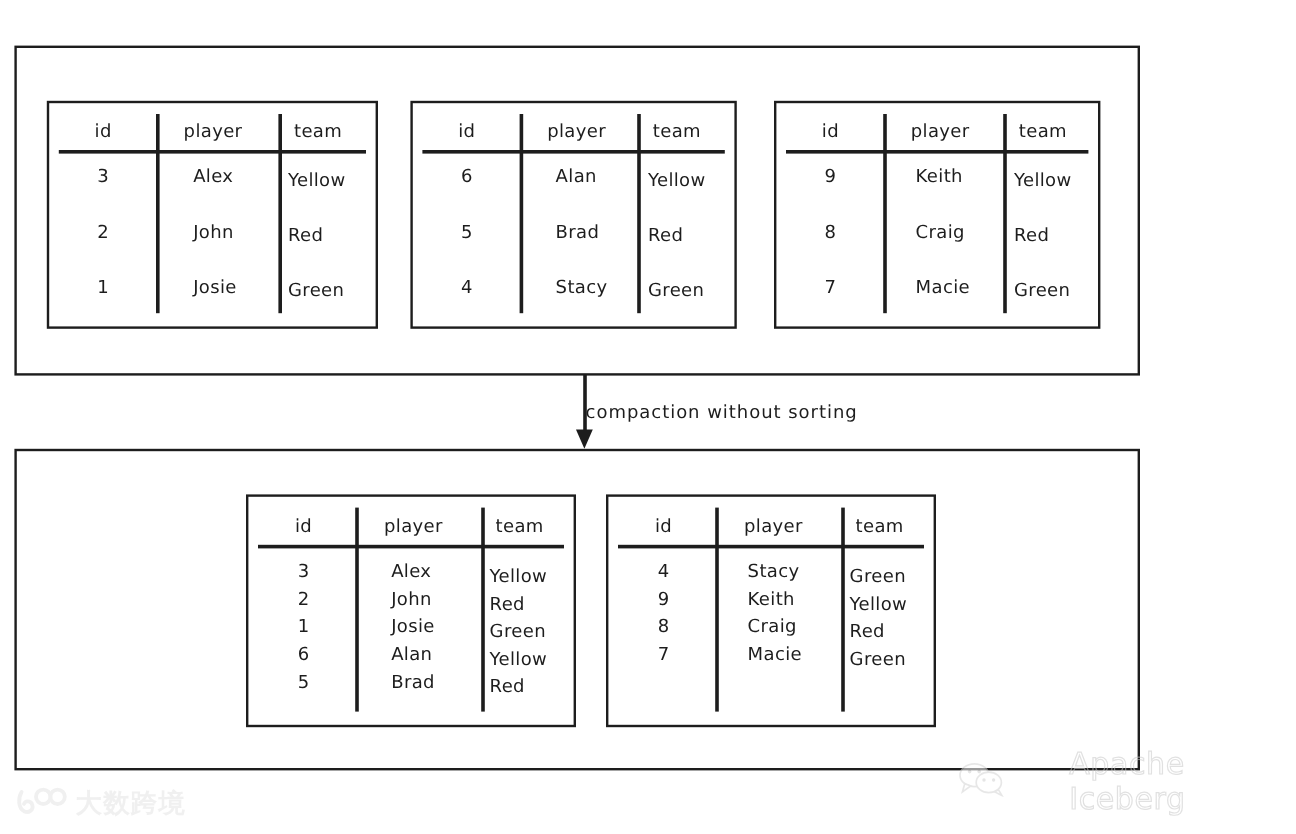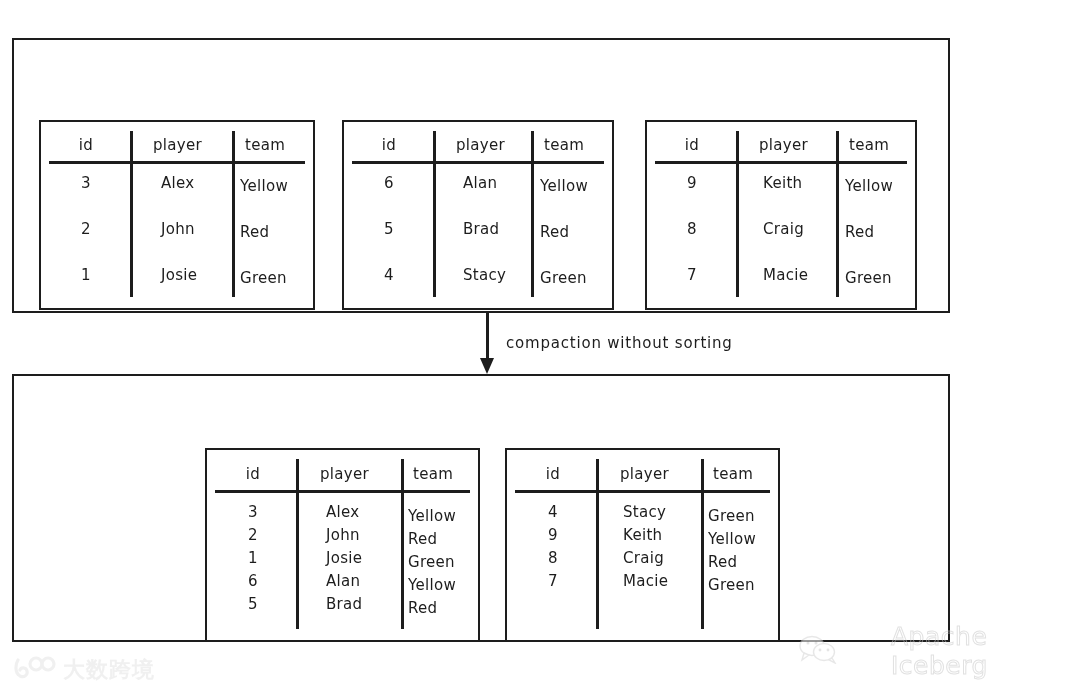--- a/index.html
+++ b/index.html
@@ -25,21 +25,20 @@
   }
   #group-top    { left: 12px;  top: 38px;  width: 938px; height: 275px; }
   #group-bottom { left: 12px;  top: 374px; width: 938px; height: 268px; }
 
   
   .file-table {
     position: absolute;
     border: 2.5px solid #1d1d1d;
     background: #ffffff;
     box-sizing: border-box;
-    margin-top: 36px;
   }
   .tbl-inner {
     position: relative;
     width: 100%;
     height: 100%;
   }
   
   .vrule {
     position: absolute;
     width: 2.5px;
@@ -95,21 +94,21 @@
     left: 0px;
     top: 46px;
     width: 0;
     height: 0;
     border-left: 7.5px solid transparent;
     border-right: 7.5px solid transparent;
     border-top: 16px solid #1d1d1d;
   }
   #arrow-label {
     position: absolute;
-    left: 506px;
+    left: 488px;
     top: 334px;
     font-size: 15px;
     letter-spacing: 0.8px;
     color: #1d1d1d;
     white-space: nowrap;
   }
 
   
   #wm-iceberg {
     position: absolute;

